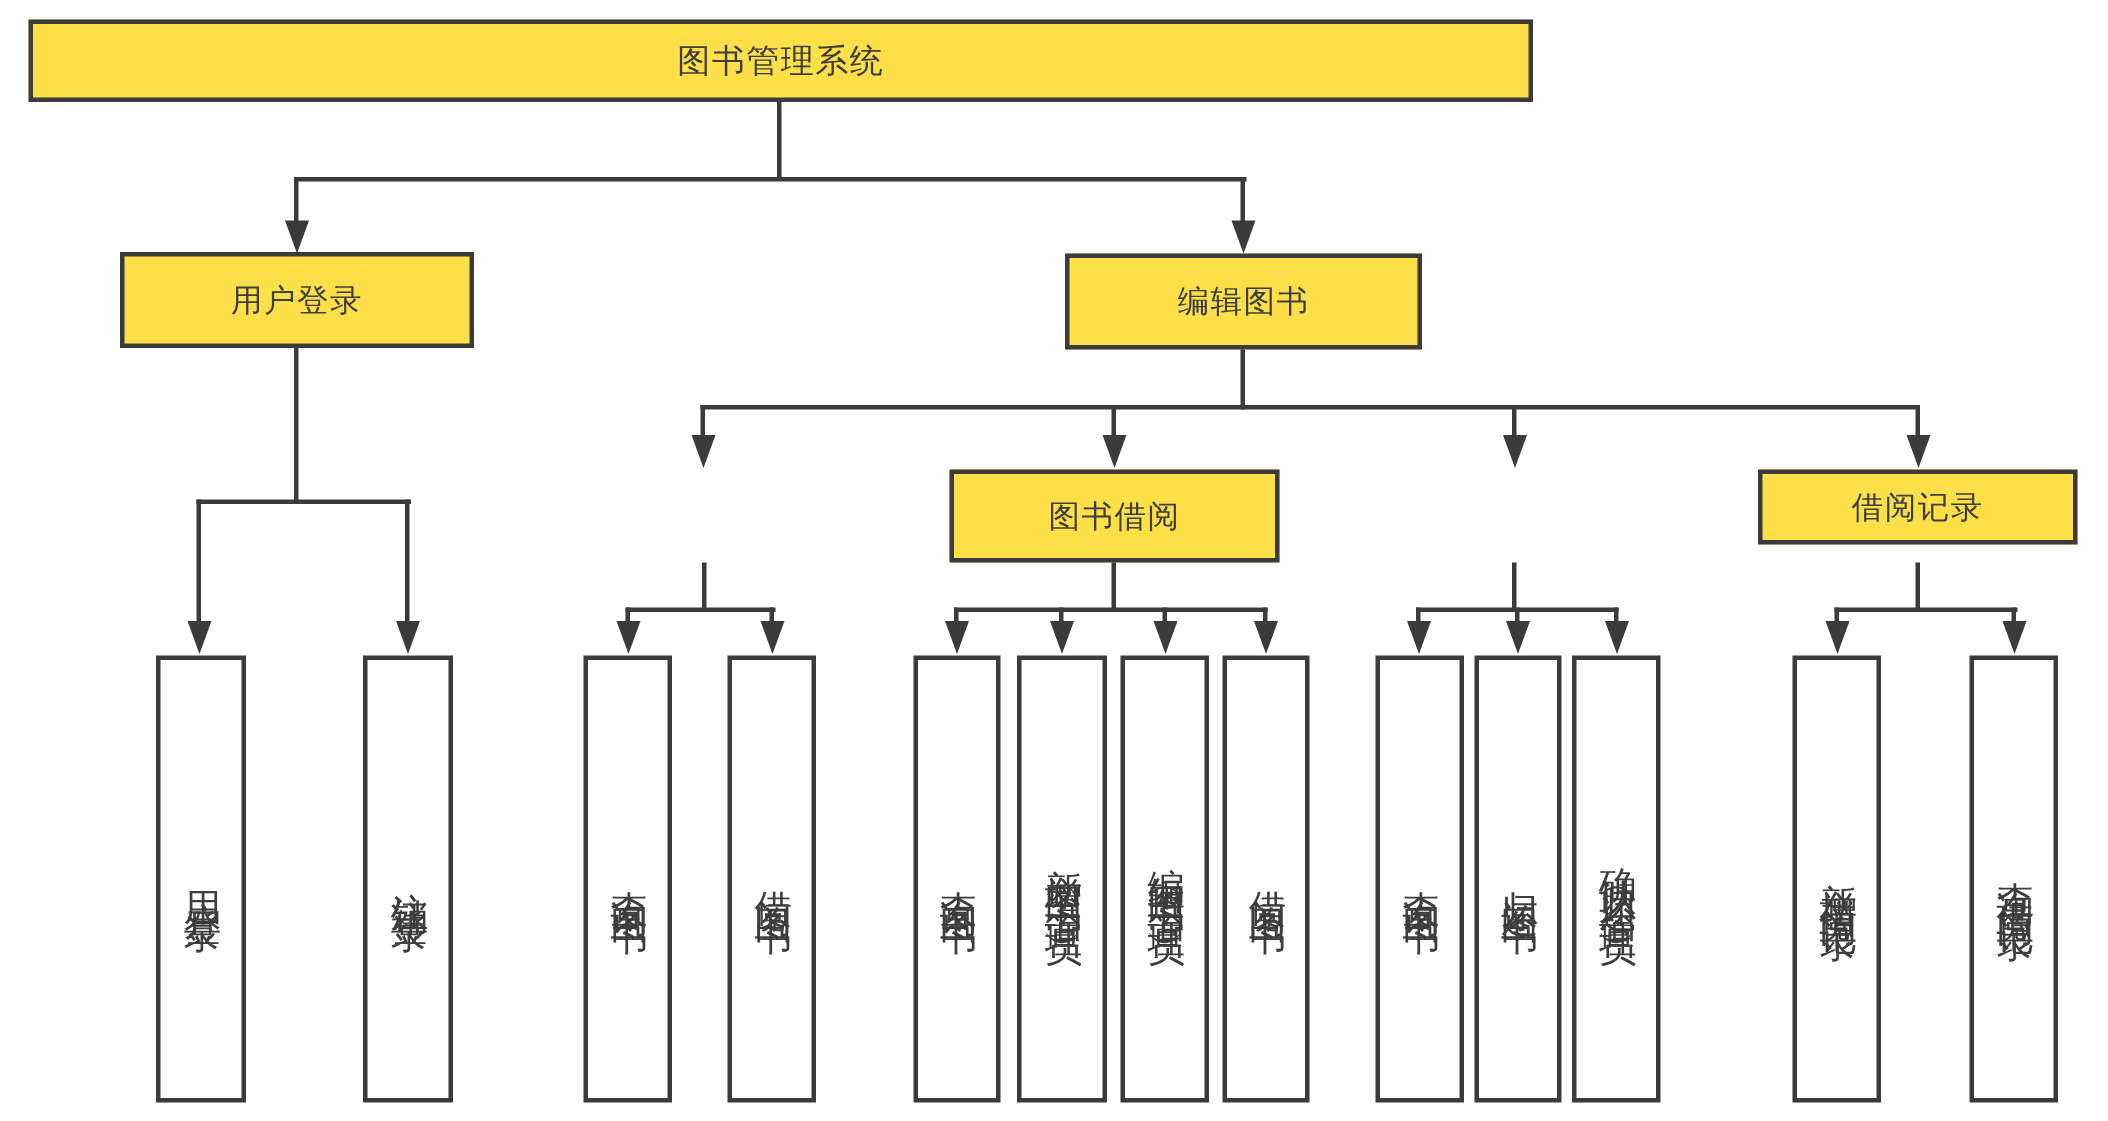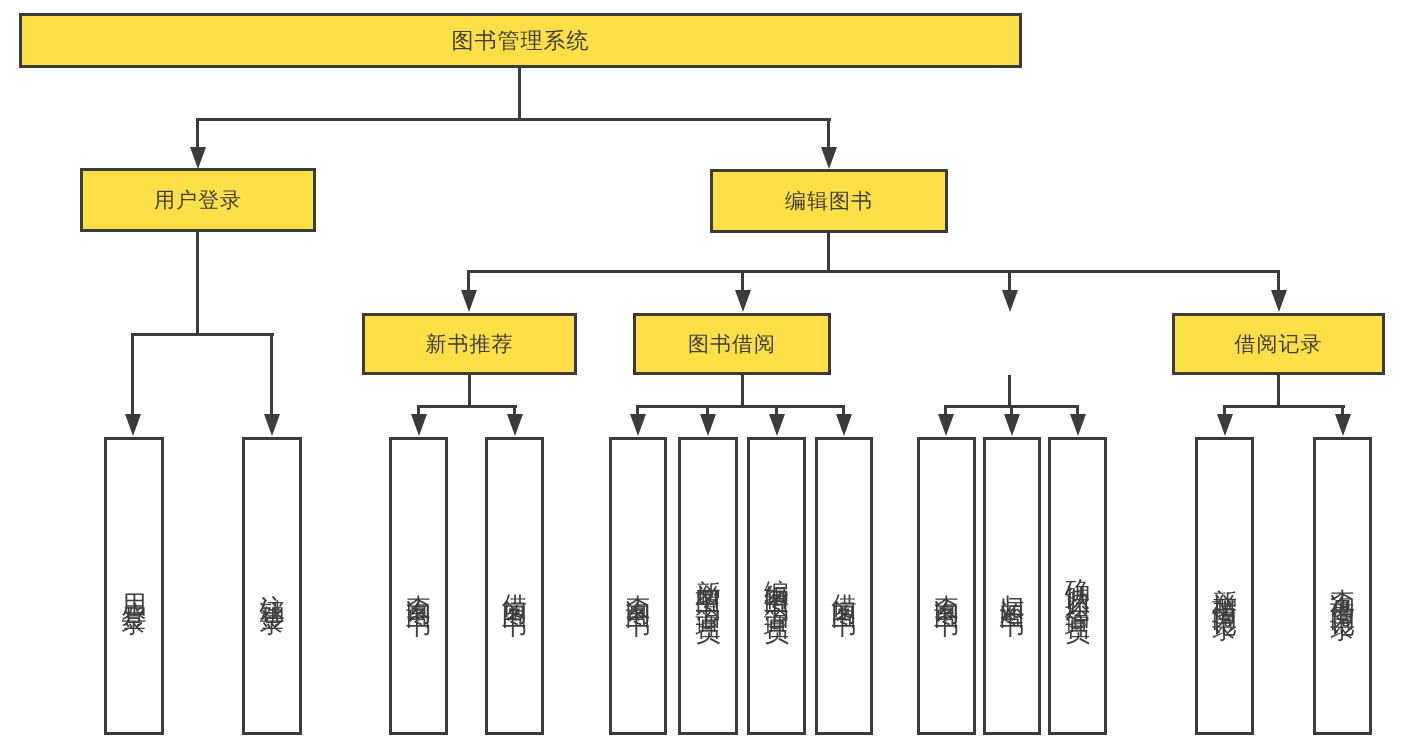--- a/index.html
+++ b/index.html
@@ -88,23 +88,22 @@
   <div class="hline" style="left:467px; top:270px; width:813px;"></div>
   <div class="vline" style="left:467px; top:270px; height:22px;"></div>
   <div class="arrow" style="left:461px; top:290px;"></div>
   <div class="vline" style="left:741px; top:270px; height:22px;"></div>
   <div class="arrow" style="left:735px; top:290px;"></div>
   <div class="vline" style="left:1008px; top:270px; height:22px;"></div>
   <div class="arrow" style="left:1002px; top:290px;"></div>
   <div class="vline" style="left:1277px; top:270px; height:22px;"></div>
   <div class="arrow" style="left:1271px; top:290px;"></div>
 
-  <div class="box" style="left:362px; top:313px; width:215px; height:62px;">新书推荐</div>
-  <div class="box" style="left:633px; top:313px; width:198px; height:62px;">图书借阅</div>
-  <div class="box" style="left:1172px; top:313px; width:213px; height:62px;">借阅记录</div>
+  <div class="box" style="left:633px; top:313px; width:220px; height:62px;">图书借阅</div>
+  <div class="box" style="left:1172px; top:313px; width:213px; height:50px;">借阅记录</div>
 
   <div class="vline" style="left:468px; top:375px; height:33px;"></div>
   <div class="hline" style="left:417px; top:405px; width:100px;"></div>
   <div class="vline" style="left:417px; top:405px; height:12px;"></div>
   <div class="arrow" style="left:411px; top:414px;"></div>
   <div class="vline" style="left:513px; top:405px; height:12px;"></div>
   <div class="arrow" style="left:507px; top:414px;"></div>
 
   <div class="vline" style="left:741px; top:375px; height:33px;"></div>
   <div class="hline" style="left:636px; top:405px; width:209px;"></div>

